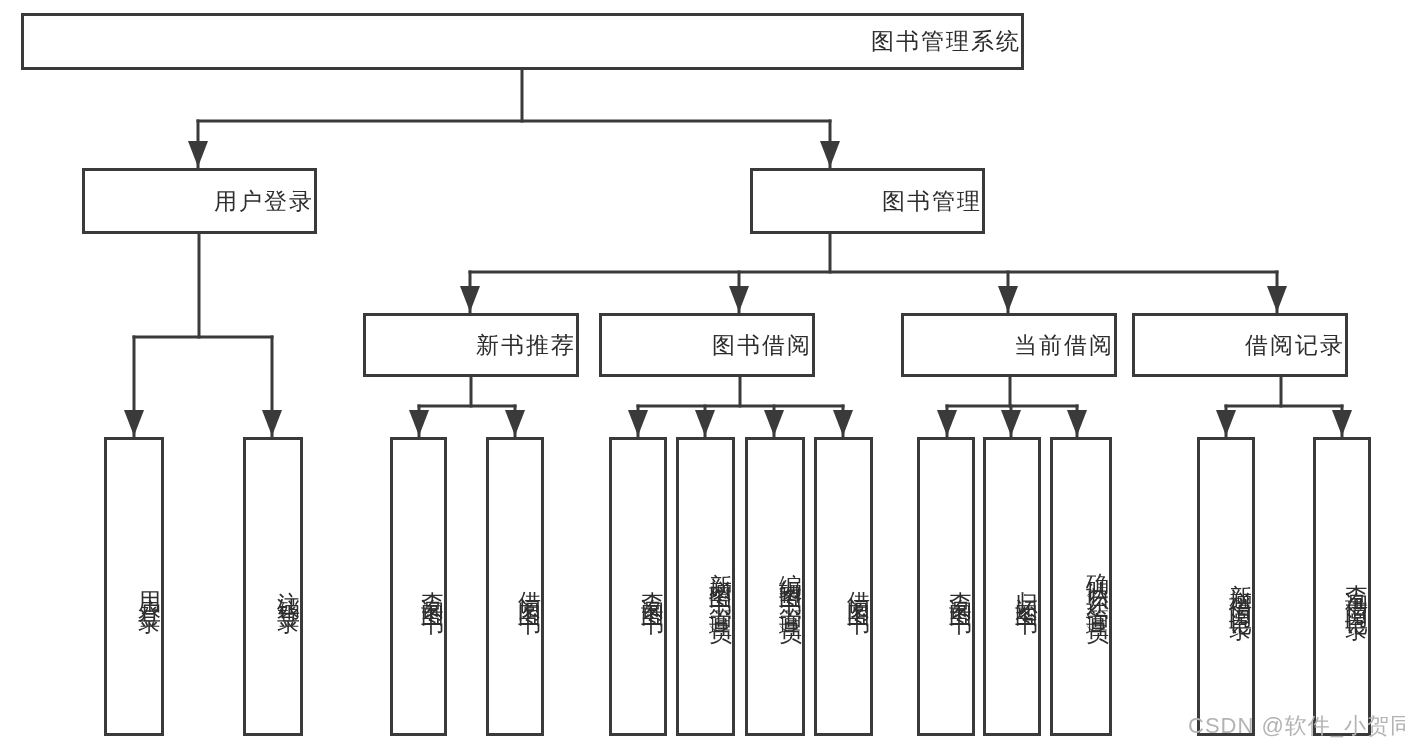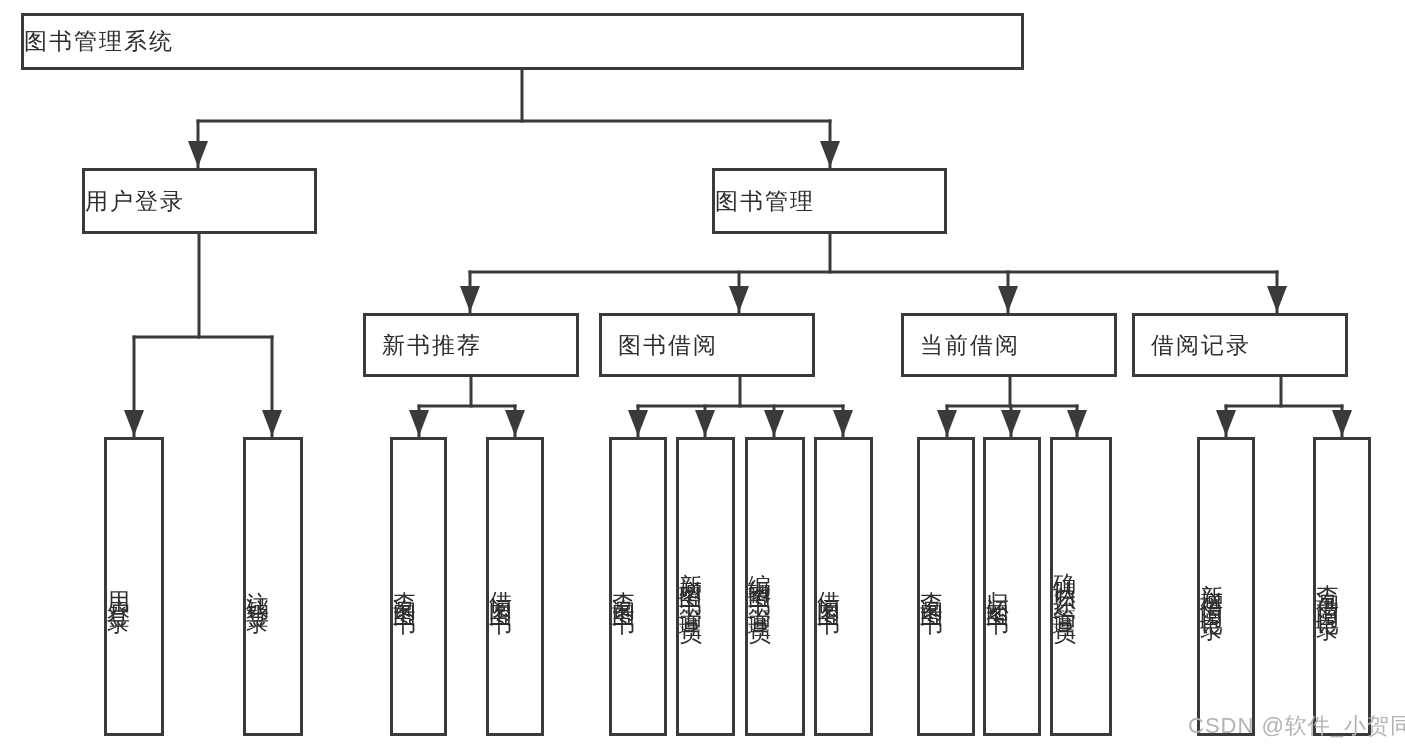--- a/index.html
+++ b/index.html
@@ -33,21 +33,21 @@
     fill: none;
   }
   .ahead { fill: var(--line); }
 
   .box {
     position: absolute;
     border: 3px solid var(--line);
     background: var(--background);
     display: flex;
     align-items: center;
-    justify-content: flex-start;
+    justify-content: flex-end;
     color: var(--text);
   }
   .hlabel {
     font-size: 23px;
     letter-spacing: 2px;
     white-space: nowrap;
     color: var(--text);
   }
   .root-node   { left: 21px;  top: 13px;  width: 1003px; height: 57px; }
   .lvl2        { top: 168px; width: 235px; height: 66px; }
@@ -126,21 +126,21 @@
     <line class="cline" x1="1342" y1="406" x2="1342" y2="436" marker-end="url(#arr)"></line>
   </svg>
 
   <div class="box root-node">
     <span class="hlabel">图书管理系统</span>
   </div>
 
   <div class="box lvl2" style="left:82px">
     <span class="hlabel">用户登录</span>
   </div>
-  <div class="box lvl2" style="left:712px">
+  <div class="box lvl2" style="left:750px">
     <span class="hlabel">图书管理</span>
   </div>
 
   <div class="box lvl3" style="left:363px">
     <span class="hlabel">新书推荐</span>
   </div>
   <div class="box lvl3" style="left:599px">
     <span class="hlabel">图书借阅</span>
   </div>
   <div class="box lvl3" style="left:901px">

